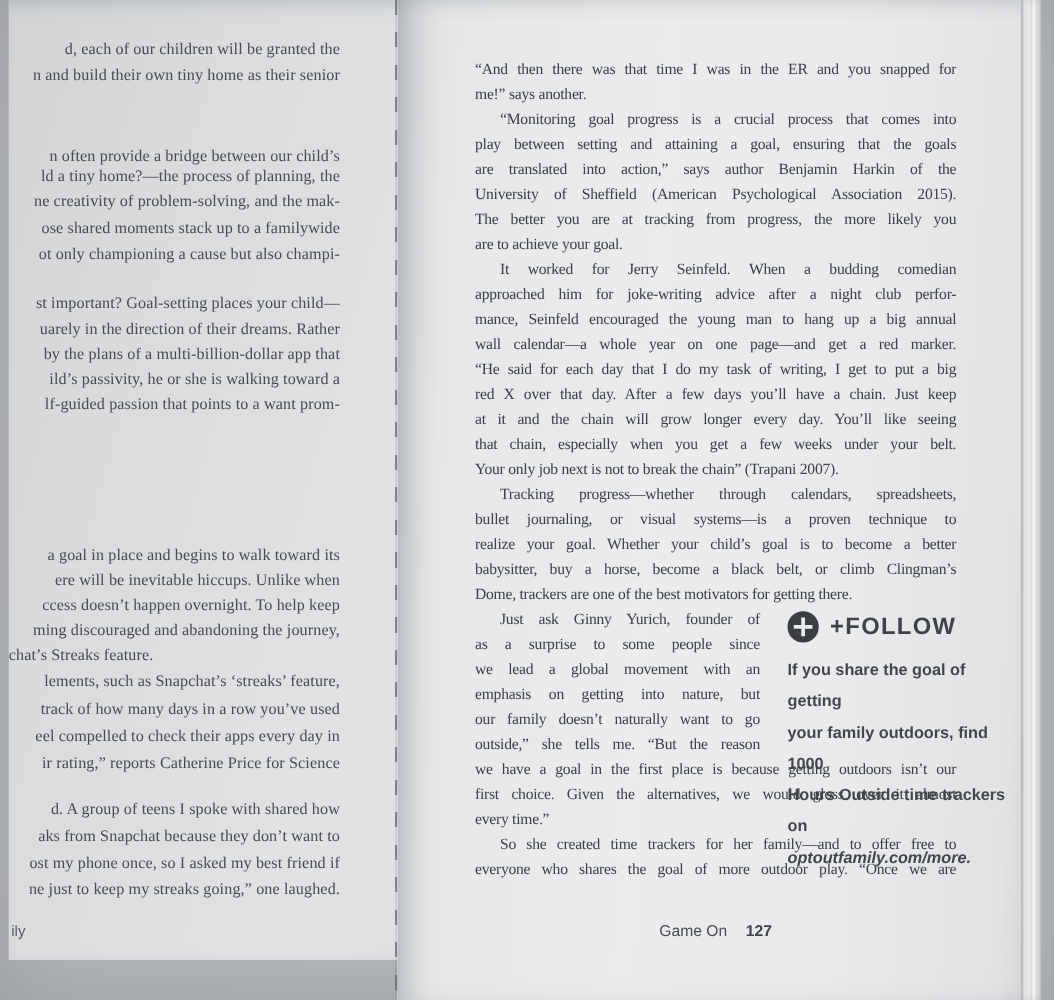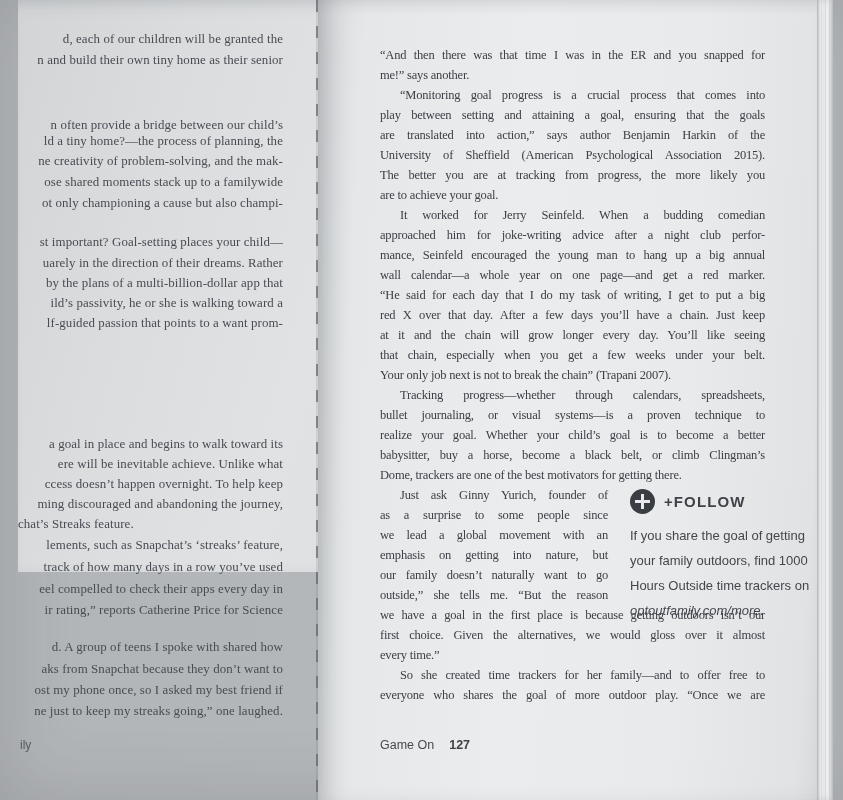--- a/index.html
+++ b/index.html
@@ -1,20 +1,20 @@
 <!DOCTYPE html>
 <html><head>
 <meta charset="utf-8">
 <style>
   html,body{margin:0;padding:0;}
   body{width:843px;height:800px;overflow:hidden;background:#aaadaf;font-family:"Liberation Serif","DejaVu Serif",serif;}
   .photo{position:relative;width:843px;height:800px;background:linear-gradient(90deg,#b2b5b8 0%,#b7babd 100%);box-shadow:inset 0 0 70px rgba(55,58,62,.18);overflow:hidden;}
 
   
-  .left-page{position:absolute;left:18px;top:0;width:318px;height:572px;
+  .left-page{position:absolute;left:7px;top:0;width:318px;height:768px;
     background:linear-gradient(105deg,#d2d4d6 0%,#dadcde 35%,#e0e2e4 75%,#dddfe1 100%);
     box-shadow:inset -16px 0 20px -12px rgba(85,90,96,.30), inset 0 14px 18px -14px rgba(85,90,96,.25);padding-left:34px;}
   .left-text{position:absolute;left:0;top:0;width:318px;height:800px;color:#484c52;}
   .lline{position:absolute;white-space:nowrap;font-size:12.9px;letter-spacing:.1px;}
   .lline.anchor-right{right:53px;}
   .lline.anchor-left{left:0;}
   .l-footer{position:absolute;left:2px;top:738px;font-family:"Liberation Sans","DejaVu Sans",sans-serif;font-size:12px;color:#565a5f;}
 
   
   .gutter{position:absolute;left:316px;top:0;width:2px;height:800px;
@@ -30,26 +30,26 @@
   .rline.last{text-align-last:left;}
   .rline.indent{text-indent:20px;}
   .rline.narrow{width:228px;}
 
   
   .callout{position:absolute;left:250px;top:444px;width:186px;font-family:"Liberation Sans","DejaVu Sans",sans-serif;}
   .callout-head{display:flex;align-items:center;gap:9px;margin-bottom:9px;}
   .plus-icon{width:25px;height:25px;border-radius:50%;background:#3a3e43;position:relative;flex:0 0 auto;}
   .plus-icon::before{content:"";position:absolute;left:5px;right:5px;top:11px;height:3px;background:#e9eaeb;}
   .plus-icon::after{content:"";position:absolute;top:5px;bottom:5px;left:11px;width:3px;background:#e9eaeb;}
-  .callout-label{font-size:15px;font-weight:700;letter-spacing:1.1px;color:#3f4348;}
-  .callout-body{font-size:13px;line-height:25px;font-weight:400;color:#43474c;}
+  .callout-label{font-size:19px;font-weight:700;letter-spacing:1.1px;color:#3f4348;}
+  .callout-body{font-size:13px;line-height:25px;font-weight:700;color:#43474c;}
   .callout-link{font-style:italic;}
 
   
-  .r-footer{position:absolute;left:62px;top:738px;width:385px;text-align:left;
+  .r-footer{position:absolute;left:62px;top:738px;width:385px;text-align:center;
     font-family:"Liberation Sans","DejaVu Sans",sans-serif;font-size:12.5px;color:#474b50;}
   .r-footer .pageno{font-weight:700;margin-left:15px;color:#3e4247;}
 
   
   .page-edges{position:absolute;left:817px;top:0;width:16px;height:800px;
     background:linear-gradient(to right,#c6c8ca 0%,#eff0f1 22%,#e4e6e7 45%,#f0f1f2 66%,#dcdee0 85%,#c3c5c7 100%);
     box-shadow:inset 0 0 6px rgba(120,124,128,.25);}
   .page-edges::after{content:"";position:absolute;inset:0;
     background:repeating-linear-gradient(to right,rgba(150,153,156,.18) 0 1px,transparent 1px 4px);}
 </style>
@@ -66,21 +66,21 @@
         <div class="lline anchor-right" style="top: 134px;">ld a tiny home?—the process of planning, the</div>
         <div class="lline anchor-right" style="top: 154px;">ne creativity of problem-solving, and the mak-</div>
         <div class="lline anchor-right" style="top: 175px;">ose shared moments stack up to a familywide</div>
         <div class="lline anchor-right" style="top: 196px;">ot only championing a cause but also champi-</div>
         <div class="lline anchor-right" style="top: 235px;">st important? Goal-setting places your child—</div>
         <div class="lline anchor-right" style="top: 256px; text-align: center;">uarely in the direction of their dreams. Rather</div>
         <div class="lline anchor-right" style="top: 276px;">by the plans of a multi-billion-dollar app that</div>
         <div class="lline anchor-right" style="top: 296px;">ild’s passivity, he or she is walking toward a</div>
         <div class="lline anchor-right" style="top: 316px;">lf-guided passion that points to a want prom-</div>
         <div class="lline anchor-right" style="top: 437px;">a goal in place and begins to walk toward its</div>
-        <div class="lline anchor-right" style="top: 457px;">ere will be inevitable achieve. Unlike what</div>
+        <div class="lline anchor-right" style="top: 457px;">ere will be inevitable hiccups. Unlike when</div>
         <div class="lline anchor-right" style="top: 477px;">ccess doesn’t happen overnight. To help keep</div>
         <div class="lline anchor-right" style="top: 497px;">ming discouraged and abandoning the journey,</div>
         <div class="lline anchor-left" style="top: 517px;">chat’s Streaks feature.</div>
         <div class="lline anchor-right" style="top: 538px;">lements, such as Snapchat’s ‘streaks’ feature,</div>
         <div class="lline anchor-right" style="top: 560px;">track of how many days in a row you’ve used</div>
         <div class="lline anchor-right" style="top: 582px;">eel compelled to check their apps every day in</div>
         <div class="lline anchor-right" style="top: 603px;">ir rating,” reports Catherine Price for Science</div>
         <div class="lline anchor-right" style="top: 640px;">d. A group of teens I spoke with shared how</div>
         <div class="lline anchor-right" style="top: 662px;">aks from Snapchat because they don’t want to</div>
         <div class="lline anchor-right" style="top: 683px;">ost my phone once, so I asked my best friend if</div>

